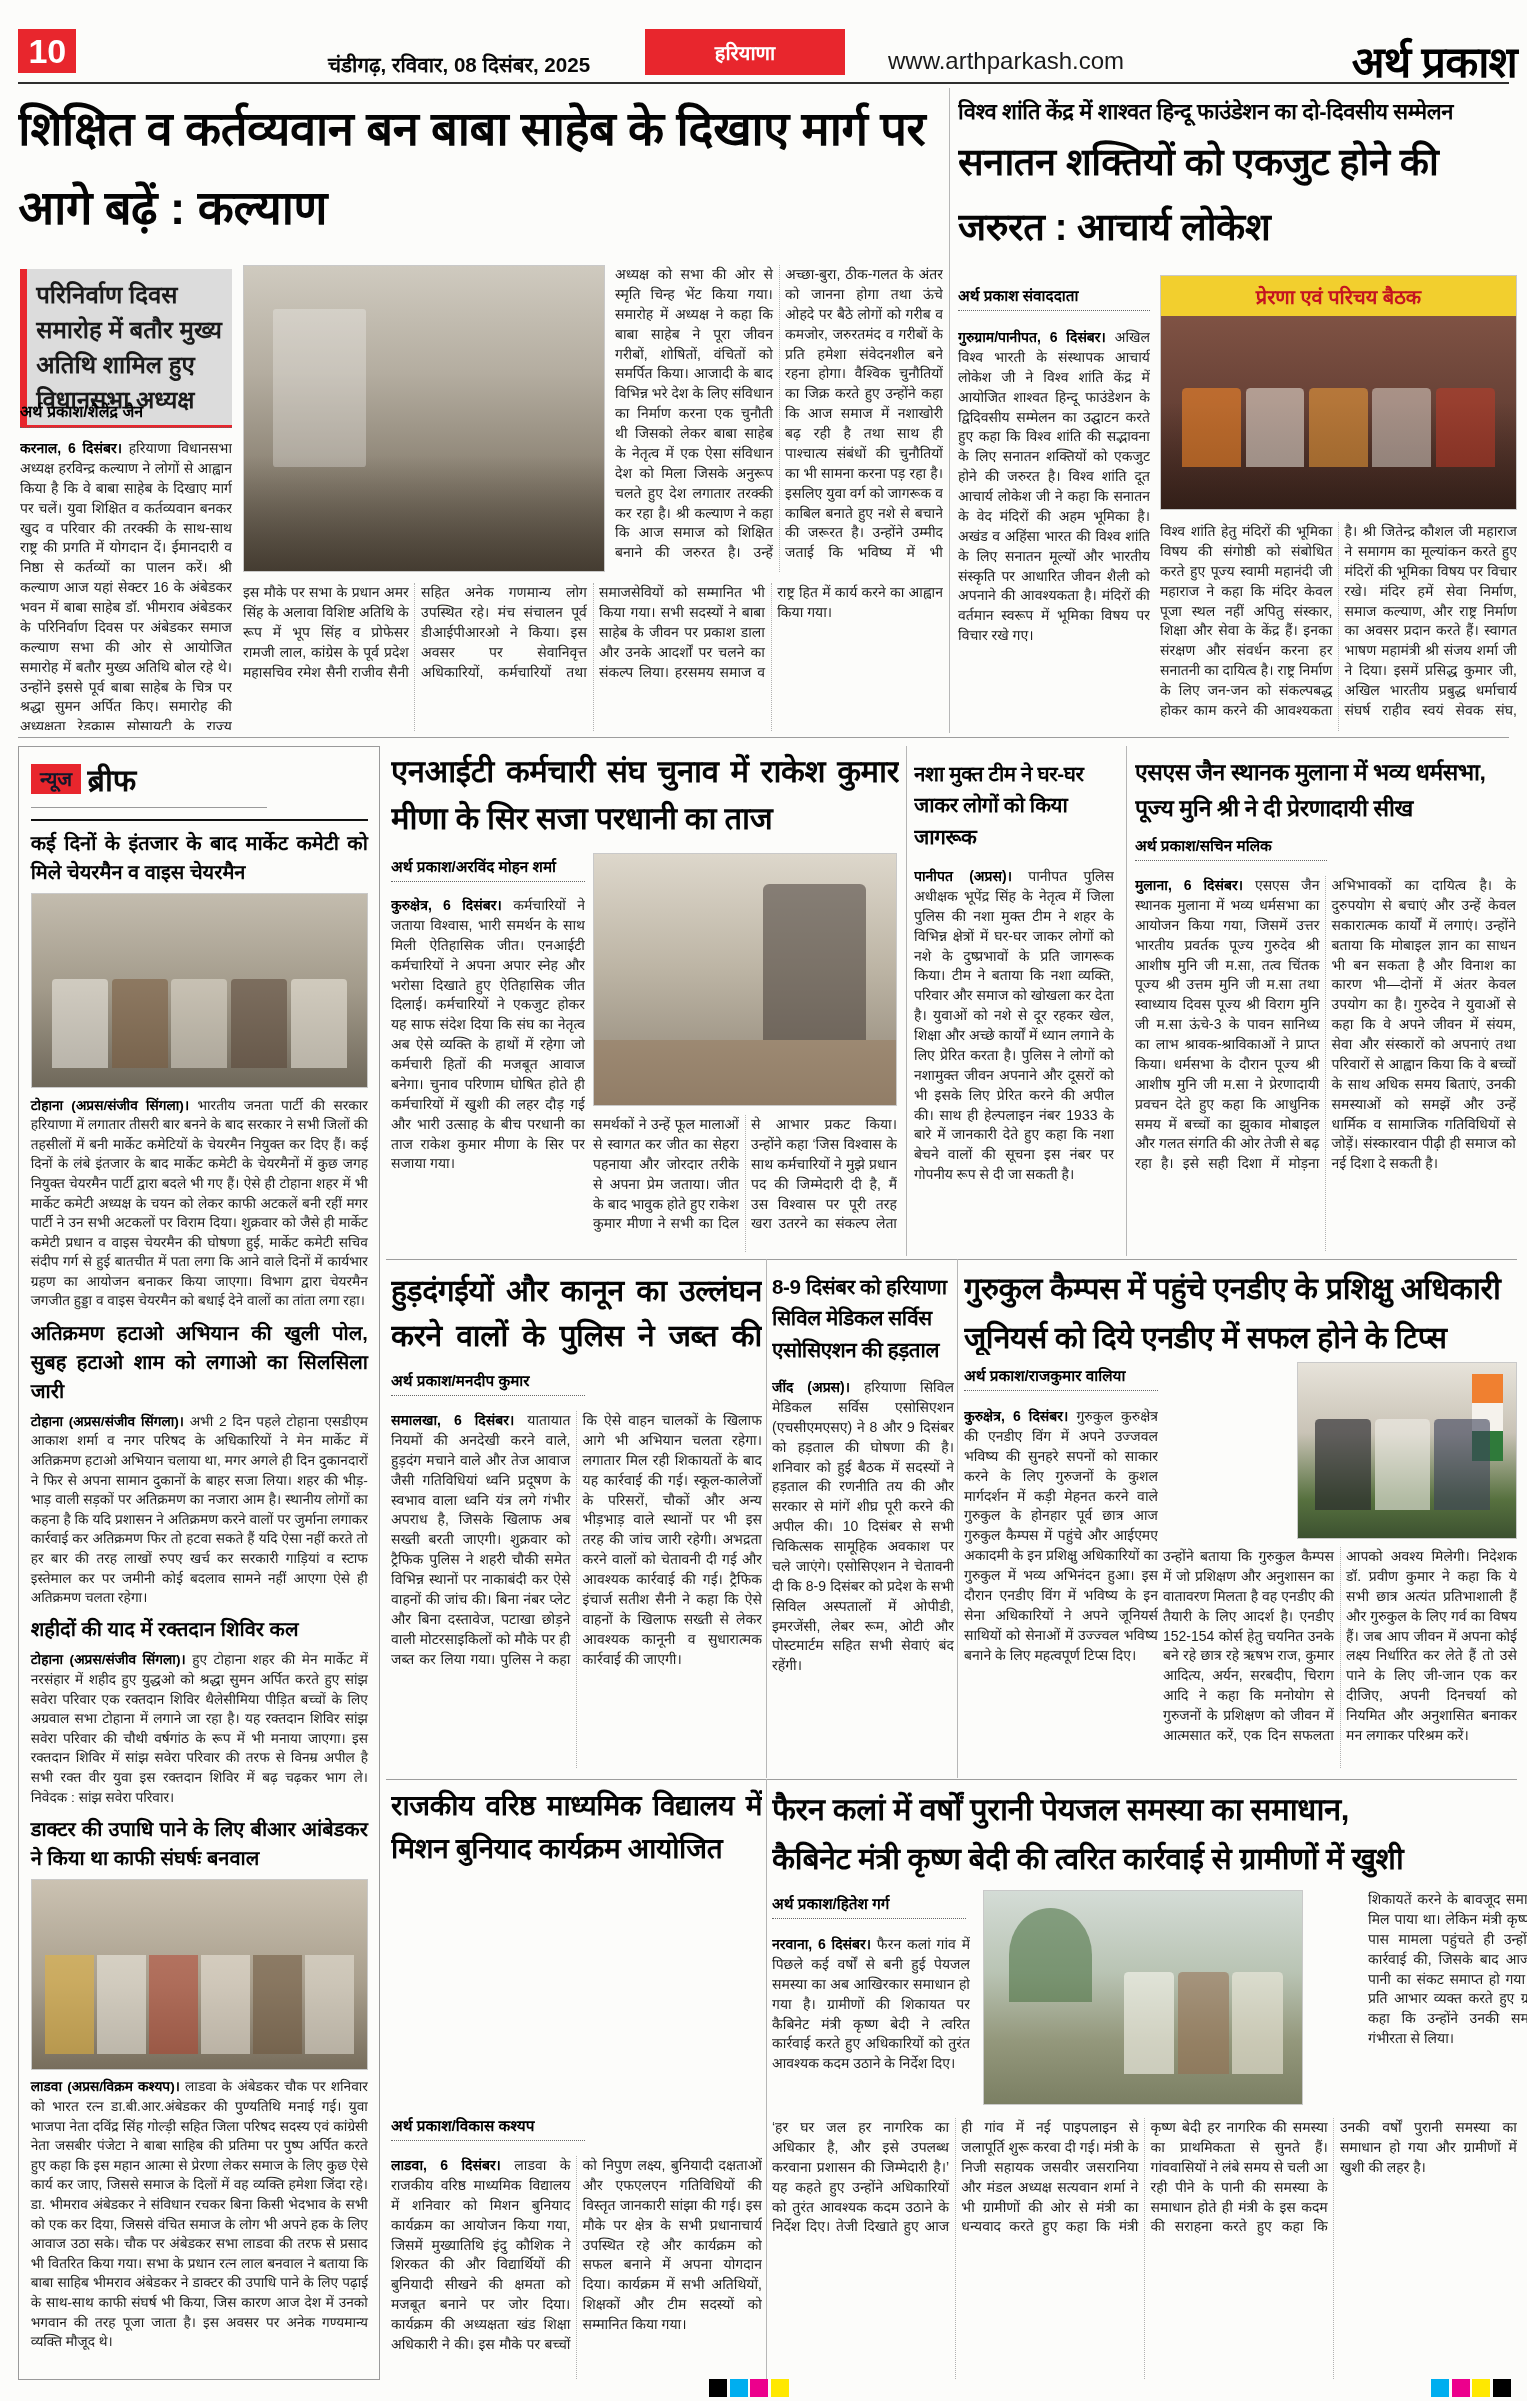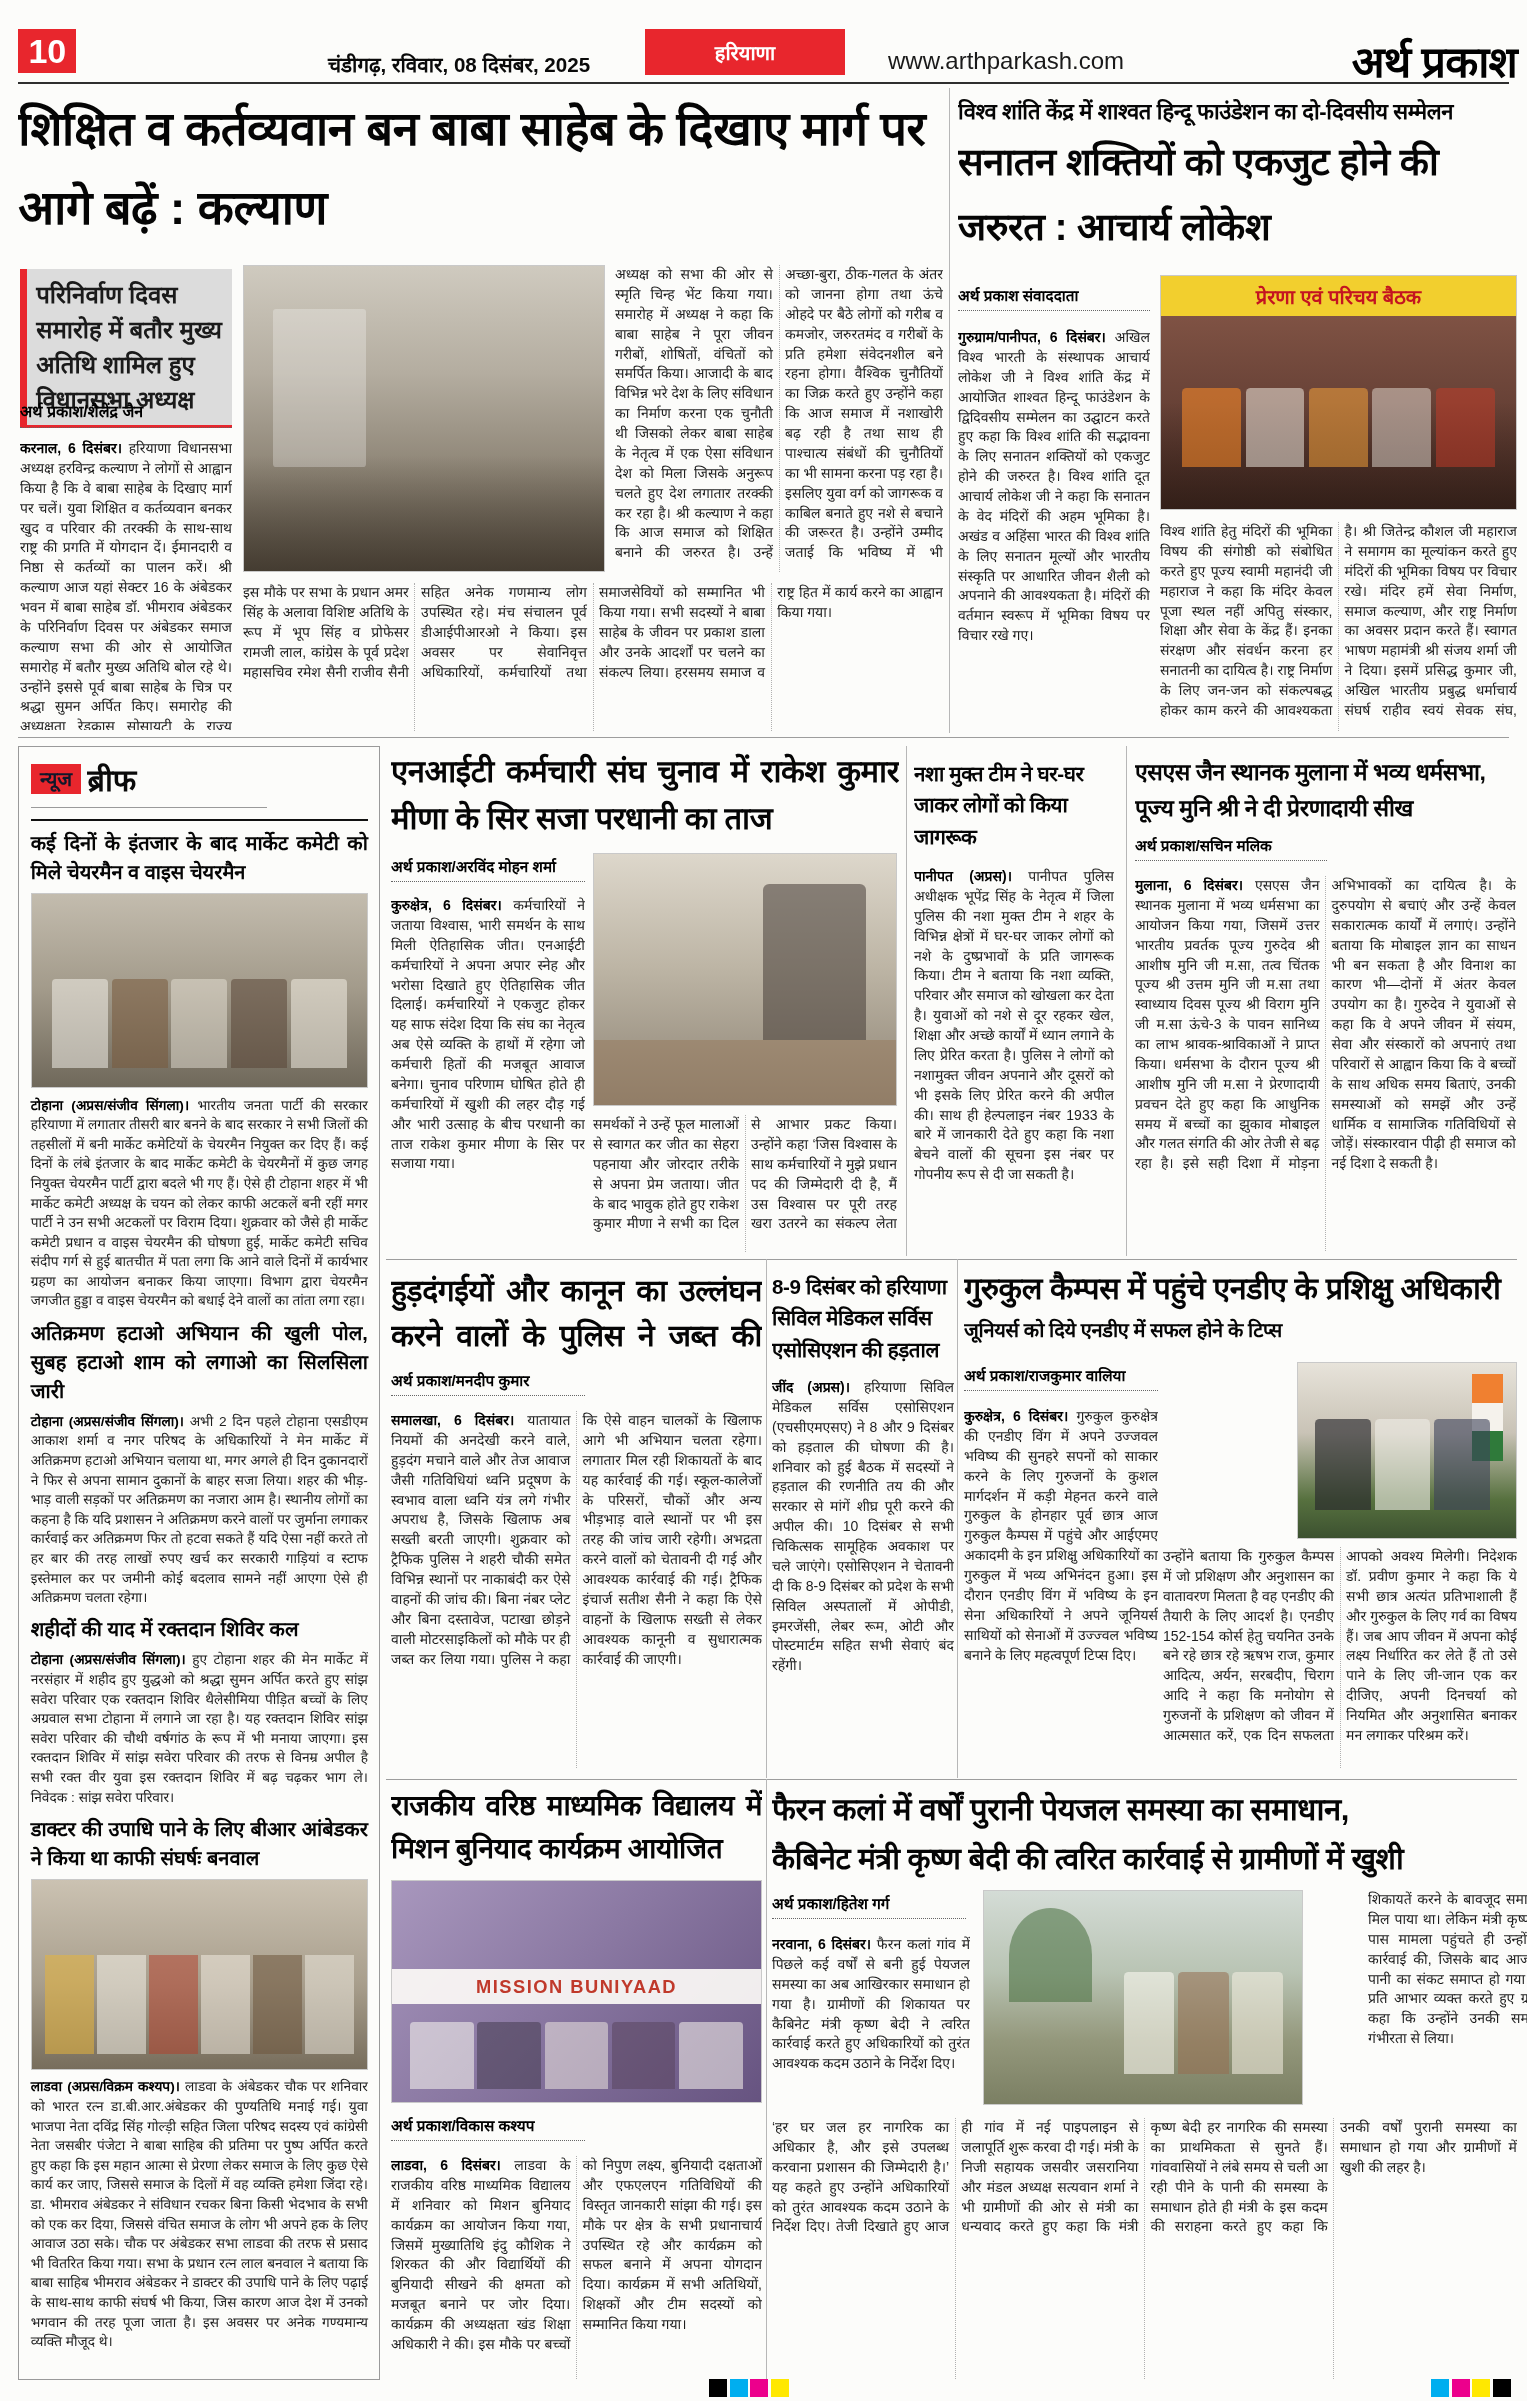--- a/index.html
+++ b/index.html
@@ -145,47 +145,37 @@
   <div class="vline" style="left:957px;top:1259px;height:519px"></div>
 
   <div class="abs hl" style="left:391px;top:1268px;width:371px;height:92px;font-size:30px;line-height:1.5;text-align:justify">हुड़दंगईयों और कानून का उल्लंघन करने वालों के पुलिस ने जब्त की मोटरसाइकिल</div>
   <div class="abs byline" style="left:391px;top:1370px;width:194px;font-size:15.3px">अर्थ प्रकाश/मनदीप कुमार</div>
   <p class="abs bd c2" style="left:391px;top:1411px;width:371px;height:357px"><b>समालखा, 6 दिसंबर।</b> <span>यातायात नियमों की अनदेखी करने वाले, हुड़दंग मचाने वाले और तेज आवाज जैसी गतिविधियां ध्वनि प्रदूषण के स्वभाव वाला ध्वनि यंत्र लगे गंभीर अपराध है, जिसके खिलाफ अब सख्ती बरती जाएगी। शुक्रवार को ट्रैफिक पुलिस ने शहरी चौकी समेत विभिन्न स्थानों पर नाकाबंदी कर ऐसे वाहनों की जांच की। बिना नंबर प्लेट और बिना दस्तावेज, पटाखा छोड़ने वाली मोटरसाइकिलों को मौके पर ही जब्त कर लिया गया। पुलिस ने कहा कि ऐसे वाहन चालकों के खिलाफ आगे भी अभियान चलता रहेगा। लगातार मिल रही शिकायतों के बाद यह कार्रवाई की गई। स्कूल-कालेजों के परिसरों, चौकों और अन्य भीड़भाड़ वाले स्थानों पर भी इस तरह की जांच जारी रहेगी। अभद्रता करने वालों को चेतावनी दी गई और आवश्यक कार्रवाई की गई। ट्रैफिक इंचार्ज सतीश सैनी ने कहा कि ऐसे वाहनों के खिलाफ सख्ती से लेकर आवश्यक कानूनी व सुधारात्मक कार्रवाई की जाएगी।</span></p>
 
   <div class="abs hl ctr" style="left:772px;top:1271px;width:182px;height:96px;font-size:20.6px;line-height:1.52">8-9 दिसंबर को हरियाणा सिविल मेडिकल सर्विस एसोसिएशन की हड़ताल</div>
   <p class="abs bd" style="left:772px;top:1378px;width:182px;height:391px"><b>जींद (अप्रस)।</b> <span>हरियाणा सिविल मेडिकल सर्विस एसोसिएशन (एचसीएमएसए) ने 8 और 9 दिसंबर को हड़ताल की घोषणा की है। शनिवार को हुई बैठक में सदस्यों ने हड़ताल की रणनीति तय की और सरकार से मांगें शीघ्र पूरी करने की अपील की। 10 दिसंबर से सभी चिकित्सक सामूहिक अवकाश पर चले जाएंगे। एसोसिएशन ने चेतावनी दी कि 8-9 दिसंबर को प्रदेश के सभी सिविल अस्पतालों में ओपीडी, इमरजेंसी, लेबर रूम, ओटी और पोस्टमार्टम सहित सभी सेवाएं बंद रहेंगी।</span></p>
 
   <div class="abs hl ctr" style="left:964px;top:1266px;width:552px;height:47px;font-size:30.5px;line-height:1.5">गुरुकुल कैम्पस में पहुंचे एनडीए के प्रशिक्षु अधिकारी</div>
-  <div class="abs hl ctr" style="left:964px;top:1315px;width:552px;height:40px;font-size:20px;line-height:1.5">जूनियर्स को दिये एनडीए में सफल होने के टिप्स</div>
+  <div class="abs hl ctr" style="left:964px;top:1315px;width:552px;height:40px;font-size:30px;line-height:1.5">जूनियर्स को दिये एनडीए में सफल होने के टिप्स</div>
   <div class="abs byline" style="left:964px;top:1365px;width:194px;font-size:15.3px">अर्थ प्रकाश/राजकुमार वालिया</div>
   <div class="photo" style="left:1297px;top:1362px;width:220px;height:177px;background:linear-gradient(180deg,#e7e3da 0%,#c9c3b6 40%,#57713f 78%,#3c5130 100%)">
     <div style="position:absolute;right:6%;top:6%;width:14%;height:50%;background:linear-gradient(180deg,#f08030 33%,#f5f2ec 33% 66%,#2f7a3a 66%)"></div>
     <div style="position:absolute;left:8%;bottom:16%;width:80%;height:52%;display:flex;gap:3.8px">
       <div style="flex:1;background:rgba(40,40,45,.65);border-radius:4.6px 4.6px 0 0"></div>
       <div style="flex:1;background:rgba(240,238,232,.6);border-radius:4.6px 4.6px 0 0"></div>
       <div style="flex:1;background:rgba(60,65,90,.6);border-radius:4.6px 4.6px 0 0"></div>
     </div>
   </div>
   <p class="abs bd" style="left:964px;top:1407px;width:194px;height:362px"><b>कुरुक्षेत्र, 6 दिसंबर।</b> <span>गुरुकुल कुरुक्षेत्र की एनडीए विंग में अपने उज्जवल भविष्य की सुनहरे सपनों को साकार करने के लिए गुरुजनों के कुशल मार्गदर्शन में कड़ी मेहनत करने वाले गुरुकुल के होनहार पूर्व छात्र आज गुरुकुल कैम्पस में पहुंचे और आईएमए अकादमी के इन प्रशिक्षु अधिकारियों का गुरुकुल में भव्य अभिनंदन हुआ। इस दौरान एनडीए विंग में भविष्य के इन सेना अधिकारियों ने अपने जूनियर्स साथियों को सेनाओं में उज्ज्वल भविष्य बनाने के लिए महत्वपूर्ण टिप्स दिए।</span></p>
   <p class="abs bd c2" style="left:1163px;top:1547px;width:354px;height:221px"><span>उन्होंने बताया कि गुरुकुल कैम्पस में जो प्रशिक्षण और अनुशासन का वातावरण मिलता है वह एनडीए की तैयारी के लिए आदर्श है। एनडीए 152-154 कोर्स हेतु चयनित उनके बने रहे छात्र रहे ऋषभ राज, कुमार आदित्य, अर्यन, सरबदीप, चिराग आदि ने कहा कि मनोयोग से गुरुजनों के प्रशिक्षण को जीवन में आत्मसात करें, एक दिन सफलता आपको अवश्य मिलेगी। निदेशक डॉ. प्रवीण कुमार ने कहा कि ये सभी छात्र अत्यंत प्रतिभाशाली हैं और गुरुकुल के लिए गर्व का विषय हैं। जब आप जीवन में अपना कोई लक्ष्य निर्धारित कर लेते हैं तो उसे पाने के लिए जी-जान एक कर दीजिए, अपनी दिनचर्या को नियमित और अनुशासित बनाकर मन लगाकर परिश्रम करें।</span></p>
 
   <div class="hline" style="left:386px;top:1779px;width:1131px"></div>
   <div class="vline" style="left:766px;top:1779px;height:601px"></div>
 
   <div class="abs hl" style="left:391px;top:1785px;width:371px;height:88px;font-size:28px;line-height:1.52;text-align:justify">राजकीय वरिष्ठ माध्यमिक विद्यालय में मिशन बुनियाद कार्यक्रम आयोजित</div>
-  <div class="photo" style="left:391px;top:1880px;width:371px;height:223px;background:linear-gradient(135deg,#a897bd 0%,#8b79a3 45%,#665380 100%)">
-    <div class="banner" style="top:40%;height:35px;background:rgba(252,250,246,.92);color:#c0392b;font-size:18.3px;letter-spacing:1.5px">MISSION BUNIYAAD</div>
-    <div style="position:absolute;left:5%;bottom:6%;width:90%;height:30%;display:flex;gap:3.1px">
-      <div style="flex:1;background:rgba(250,248,240,.55);border-radius:3.8px 3.8px 0 0"></div>
-      <div style="flex:1;background:rgba(70,60,80,.55);border-radius:3.8px 3.8px 0 0"></div>
-      <div style="flex:1;background:rgba(245,240,230,.5);border-radius:3.8px 3.8px 0 0"></div>
-      <div style="flex:1;background:rgba(90,70,95,.55);border-radius:3.8px 3.8px 0 0"></div>
-      <div style="flex:1;background:rgba(250,245,238,.55);border-radius:3.8px 3.8px 0 0"></div>
-    </div>
-  </div>
   <div class="abs byline" style="left:391px;top:2115px;width:194px;font-size:15.3px">अर्थ प्रकाश/विकास कश्यप</div>
   <p class="abs bd c2" style="left:391px;top:2156px;width:371px;height:223px"><b>लाडवा, 6 दिसंबर।</b> <span>लाडवा के राजकीय वरिष्ठ माध्यमिक विद्यालय में शनिवार को मिशन बुनियाद कार्यक्रम का आयोजन किया गया, जिसमें मुख्यातिथि इंदु कौशिक ने शिरकत की और विद्यार्थियों की बुनियादी सीखने की क्षमता को मजबूत बनाने पर जोर दिया। कार्यक्रम की अध्यक्षता खंड शिक्षा अधिकारी ने की। इस मौके पर बच्चों को निपुण लक्ष्य, बुनियादी दक्षताओं और एफएलएन गतिविधियों की विस्तृत जानकारी सांझा की गई। इस मौके पर क्षेत्र के सभी प्रधानाचार्य उपस्थित रहे और कार्यक्रम को सफल बनाने में अपना योगदान दिया। कार्यक्रम में सभी अतिथियों, शिक्षकों और टीम सदस्यों को सम्मानित किया गया।</span></p>
 
   <div class="abs hl ctr" style="left:772px;top:1788px;width:745px;height:47px;font-size:31px;line-height:1.45">फैरन कलां में वर्षों पुरानी पेयजल समस्या का समाधान,</div>
   <div class="abs hl ctr" style="left:772px;top:1837px;width:745px;height:46px;font-size:30px;line-height:1.45">कैबिनेट मंत्री कृष्ण बेदी की त्वरित कार्रवाई से ग्रामीणों में खुशी</div>
   <div class="abs byline" style="left:772px;top:1893px;width:194px;font-size:15.3px">अर्थ प्रकाश/हितेश गर्ग</div>
   <div class="photo" style="left:983px;top:1890px;width:320px;height:215px;background:linear-gradient(180deg,#d4dcd6 0%,#b9c4b4 38%,#94987c 70%,#7b7f63 100%)">
     <div style="position:absolute;left:8%;top:8%;width:26%;height:44%;background:rgba(70,110,60,.55);border-radius:50% 50% 0 0"></div>
     <div style="position:absolute;left:44%;bottom:14%;width:50%;height:48%;display:flex;gap:3.8px">
       <div style="flex:1;background:rgba(250,248,240,.6);border-radius:4.6px 4.6px 0 0"></div>

